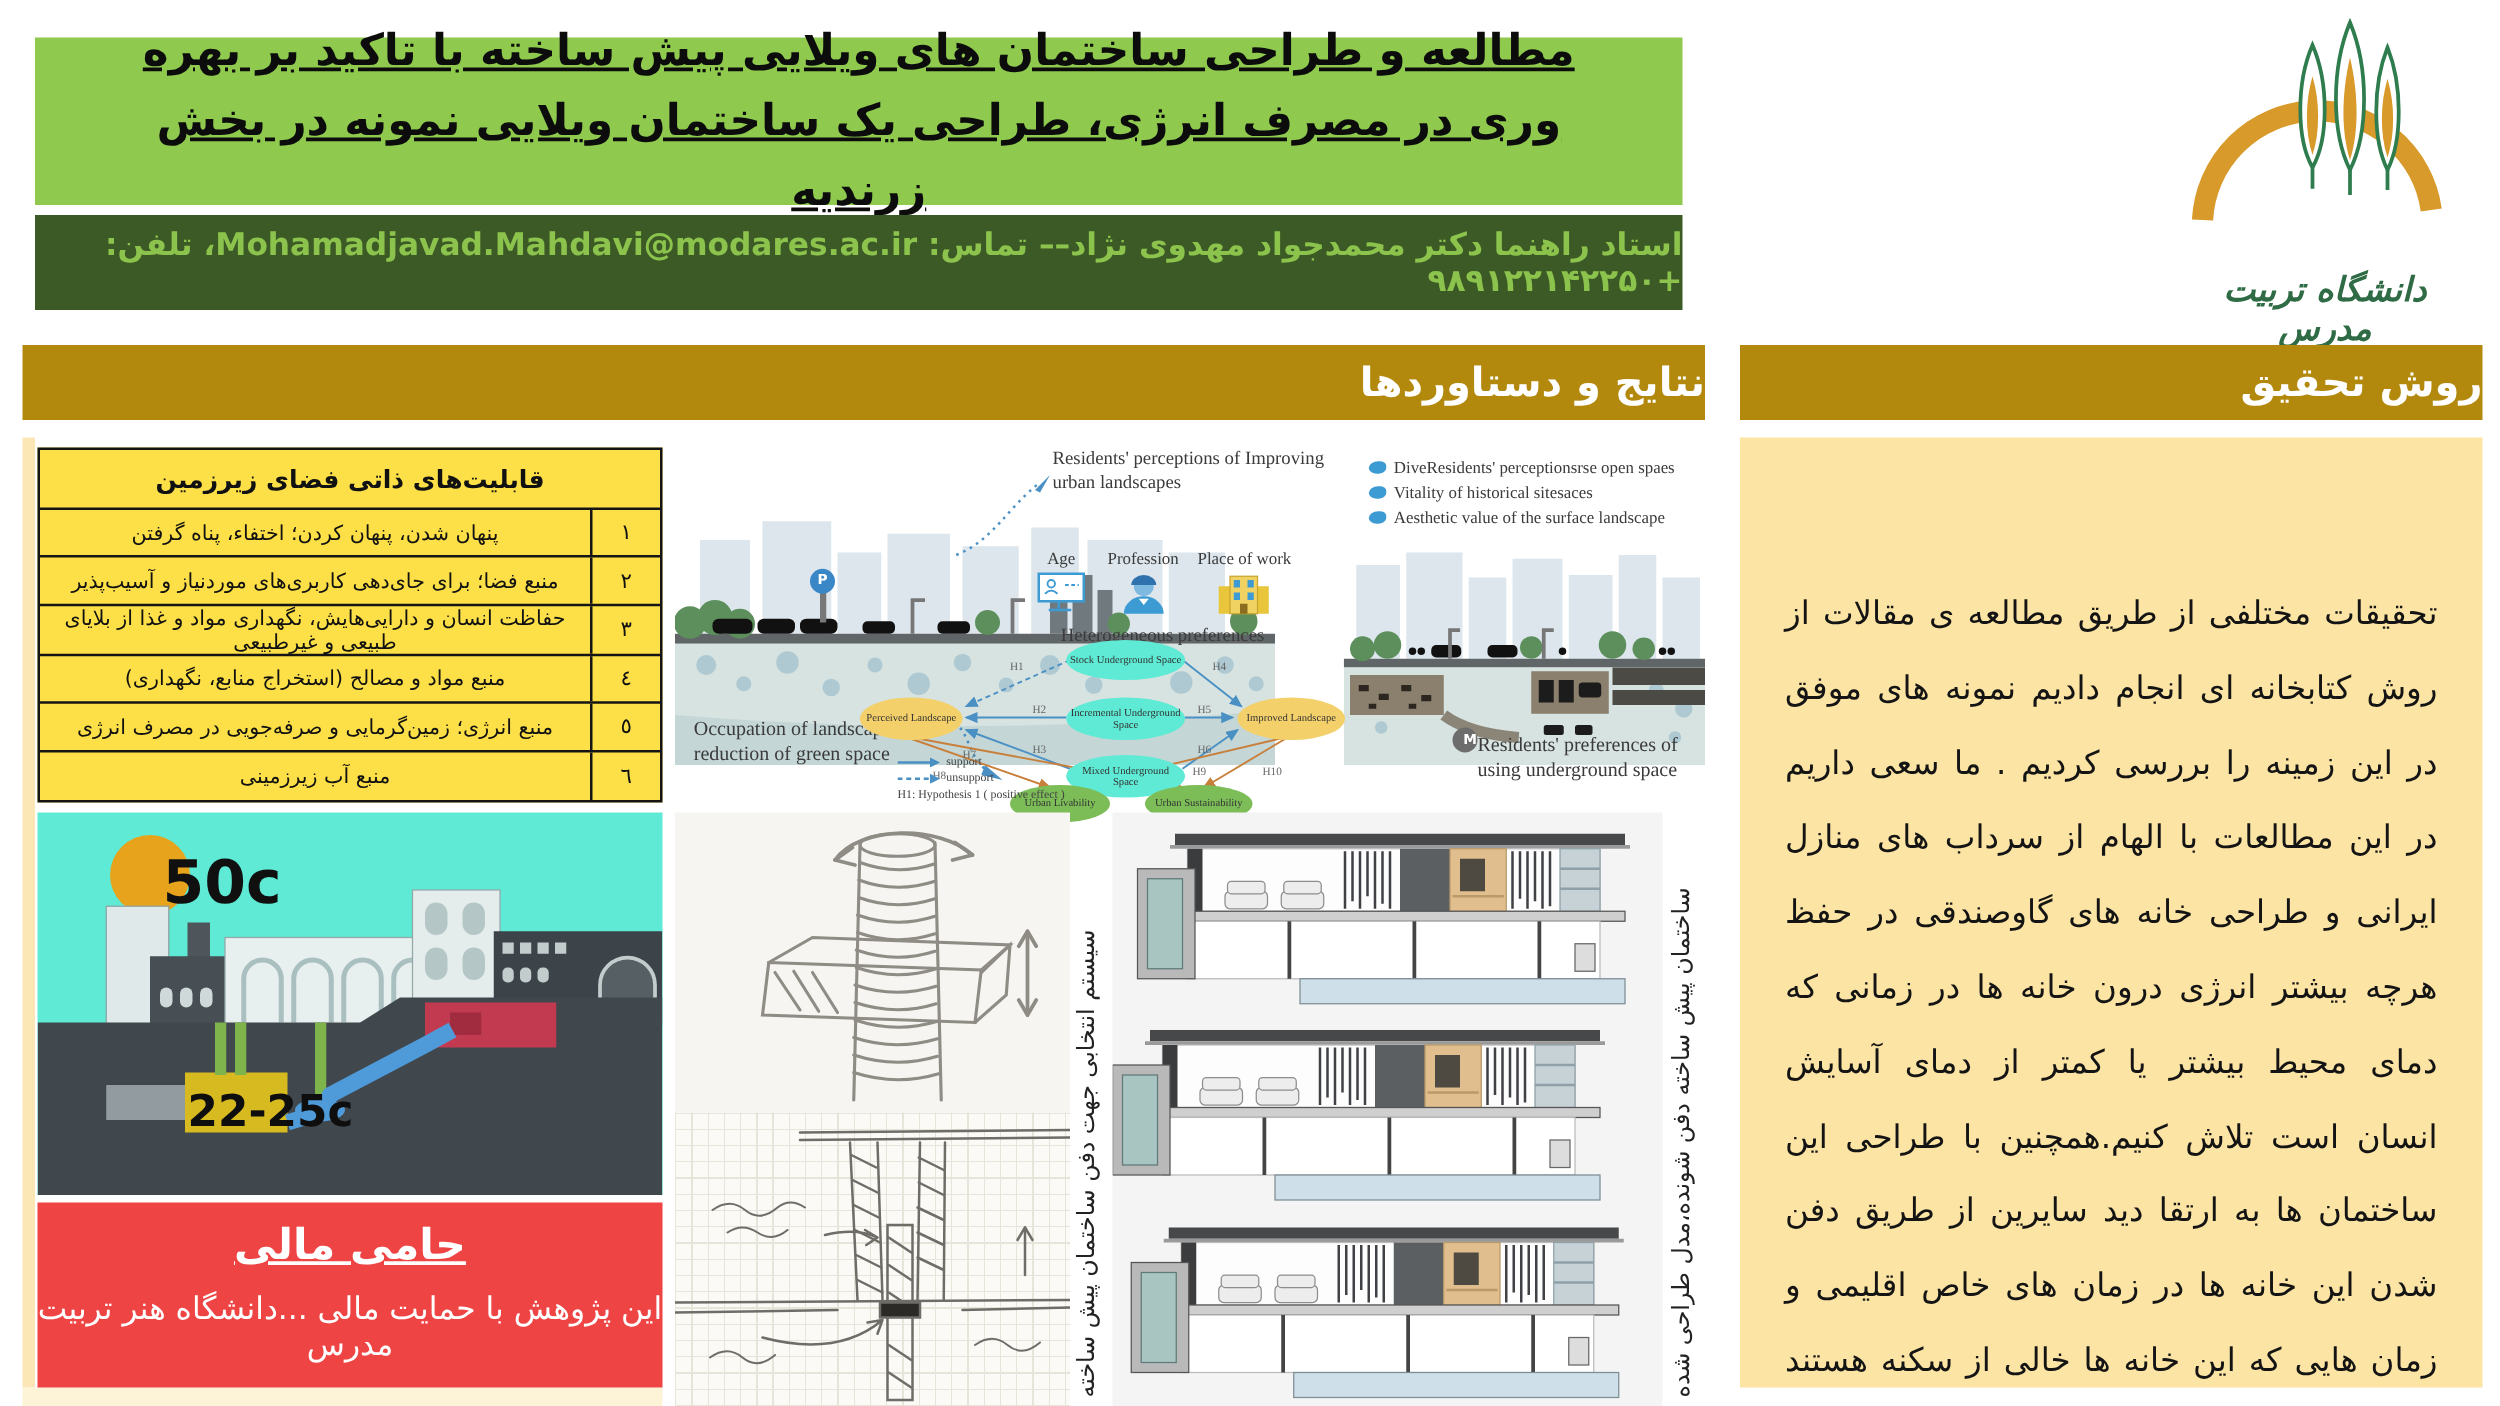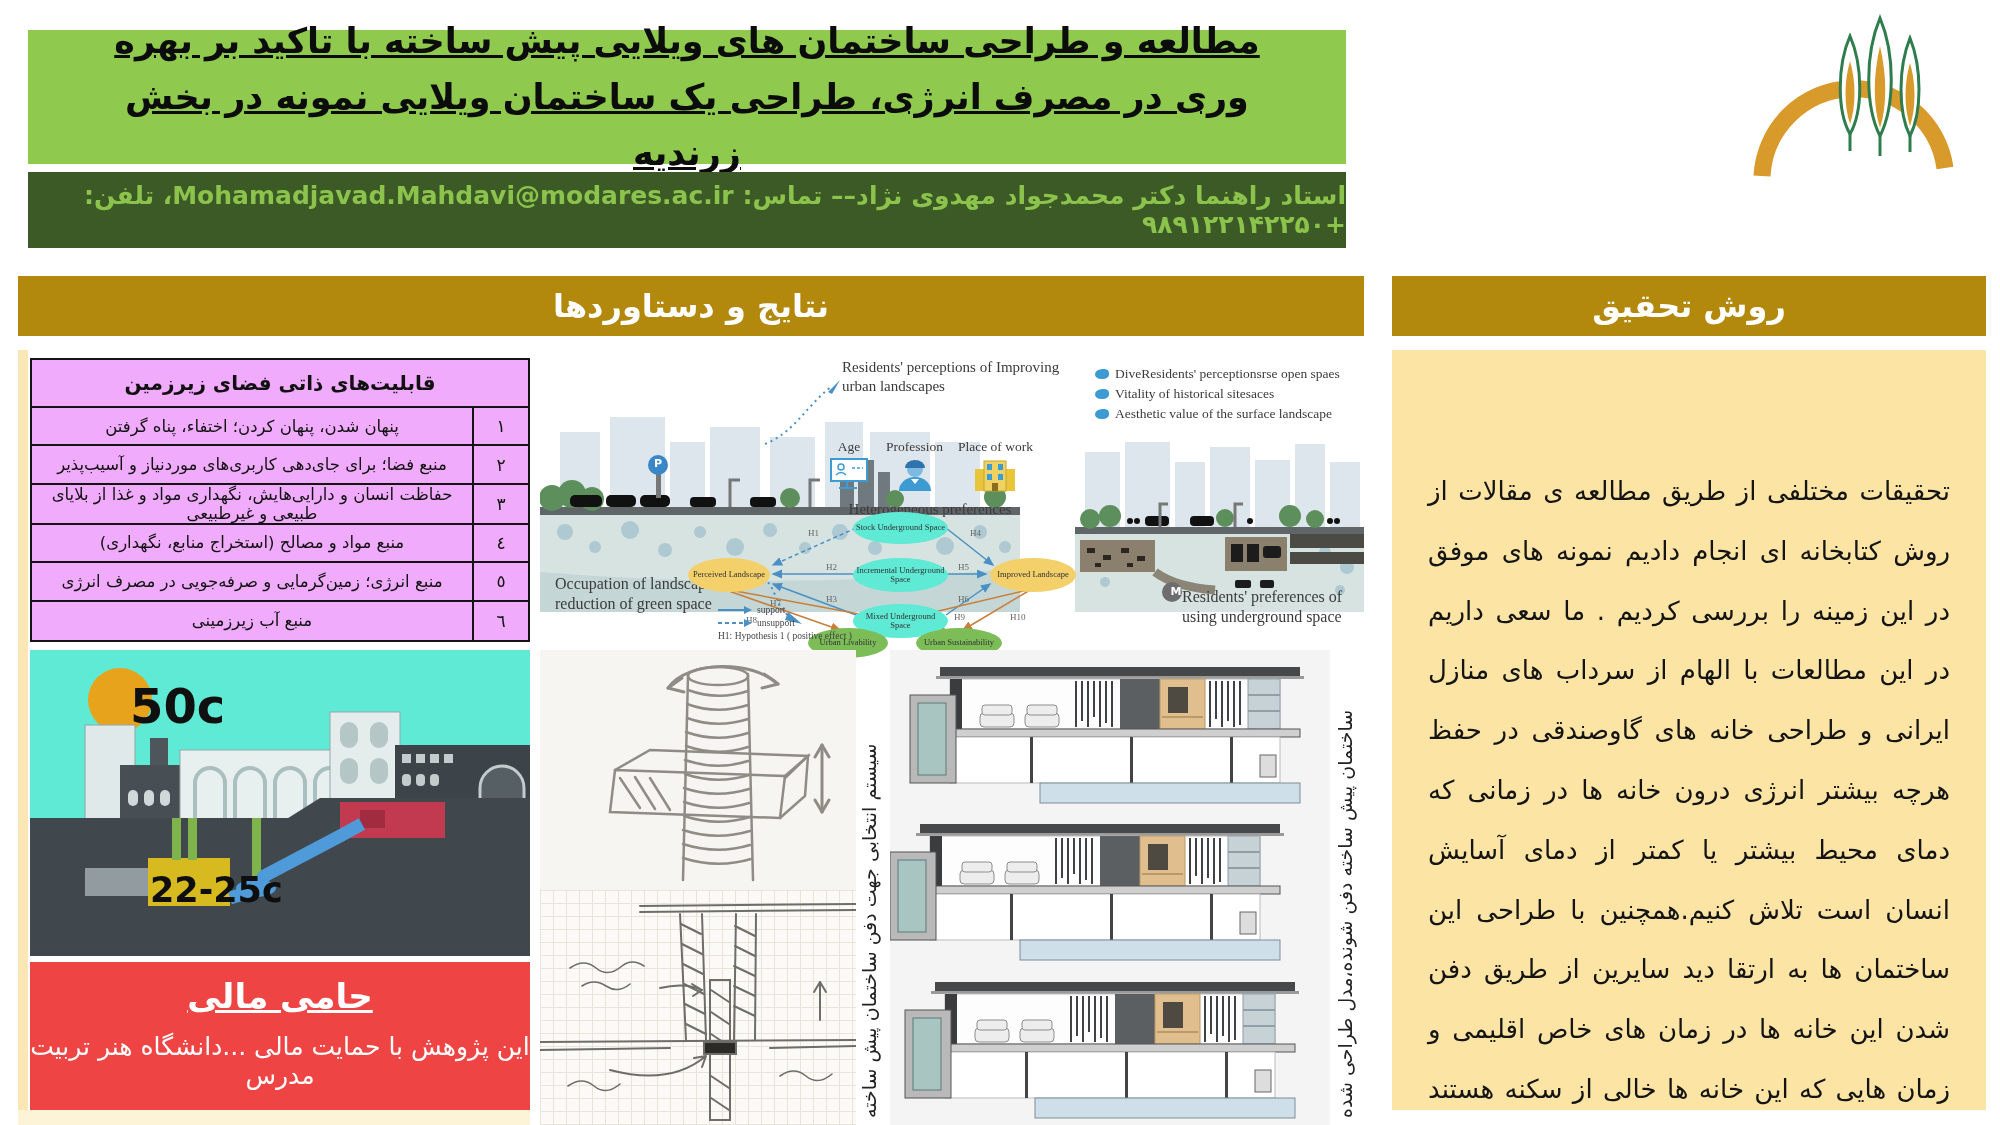--- a/index.html
+++ b/index.html
@@ -14,34 +14,34 @@
     color:#0c0c0c; padding:0 50px;text-decoration:underline; }
   .supervisor-band { left:28px; top:172px; width:1318px; height:76px; background:#3c5a26;
     display:flex; align-items:center; justify-content:center; }
   .supervisor-text { direction:rtl; font-weight:bold; font-size:25px; color:#8cc34c; }
 
   .logo-box { left:1740px; top:6px; width:240px; height:255px; text-align:center; }
   .logo-caption { direction:rtl; font-weight:bold; font-style:italic; font-size:27px; color:#2f6b45; margin-top:-8px; }
 
   
   .sec-header { top:276px; height:60px; background:#b3890d; color:#ffffff;
-    display:flex; align-items:center; justify-content:center; font-weight:bold; font-size:32px; direction:rtl; }
+    display:flex; align-items:center; font-weight:bold; font-size:32px; direction:rtl; }
   .results-header { left:18px; width:1346px; }
   .method-header { left:1392px; width:594px; }
 
   
   .method-body { left:1392px; top:350px; width:594px; height:760px; background:#fce4a4; }
   .method-text { direction:rtl; text-align:justify; font-size:26px; line-height:2.3; color:#141414;
     padding:112px 36px 0 36px; }
 
   .cream-strip-left { left:18px; top:350px; width:10px; height:760px; background:#fbe7b6; }
   .cream-strip-bottom { left:18px; top:1110px; width:512px; height:15px; background:#fdf3d6; }
 
   
-  .cap-table { left:30px; top:358px; width:500px; height:284px; background:#f0abfc;
+  .cap-table { left:30px; top:358px; width:500px; height:284px; background:#fde047;
     border:2px solid #141414; direction:rtl; display:grid; grid-template-rows:48px repeat(6,1fr); }
   .cap-title { border-bottom:2px solid #141414; display:flex; align-items:center; justify-content:center;
     font-weight:bold; font-size:20px; color:#111; }
   .cap-row { display:grid; grid-template-columns:56px 1fr; border-bottom:2px solid #141414; }
   .cap-row:last-child { border-bottom:none; }
   .cap-num { border-left:2px solid #141414; display:flex; align-items:center; justify-content:center;
     font-size:17px; color:#111; }
   .cap-text { display:flex; align-items:center; justify-content:center; text-align:center;
     font-size:16.5px; color:#111; padding:0 10px; }
 
@@ -102,20 +102,21 @@
       <path d="M140,12 C 125,48 125,100 140,130 C 155,100 155,48 140,12 Z" fill="#ffffff"></path>
       <path d="M170,32 C 158,62 158,106 170,130 C 182,106 182,62 170,32 Z" fill="#ffffff"></path>
       <path d="M110,55 C 104,75 104,100 110,118 C 116,100 116,75 110,55 Z" fill="#d89a2a" stroke="none"></path>
       <path d="M140,40 C 133,70 133,100 140,122 C 147,100 147,70 140,40 Z" fill="#d89a2a" stroke="none"></path>
       <path d="M170,57 C 164,77 164,102 170,120 C 176,102 176,77 170,57 Z" fill="#d89a2a" stroke="none"></path>
       <line x1="110" y1="128" x2="110" y2="145"></line>
         <line x1="140" y1="130" x2="140" y2="150"></line>
         <line x1="170" y1="130" x2="170" y2="146"></line>
     </g>
   </svg>
+  <div class="logo-caption">دانشگاه تربیت مدرس</div>
 </div>
 
 <div class="abs sec-header results-header">
   <span>نتایج و دستاوردها</span>
 </div>
 <div class="abs sec-header method-header">
   <span>روش تحقیق</span>
 </div>
 
 <div class="abs method-body">

